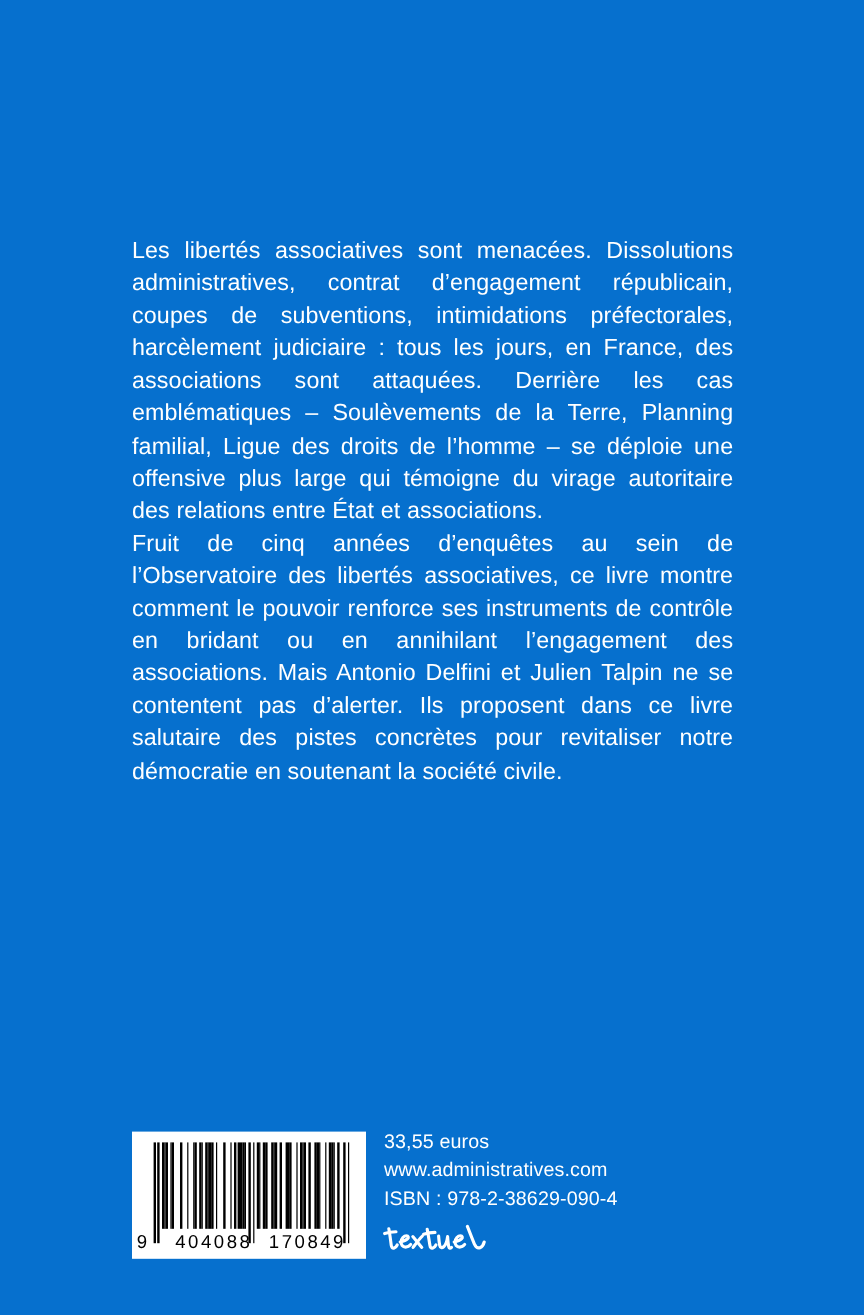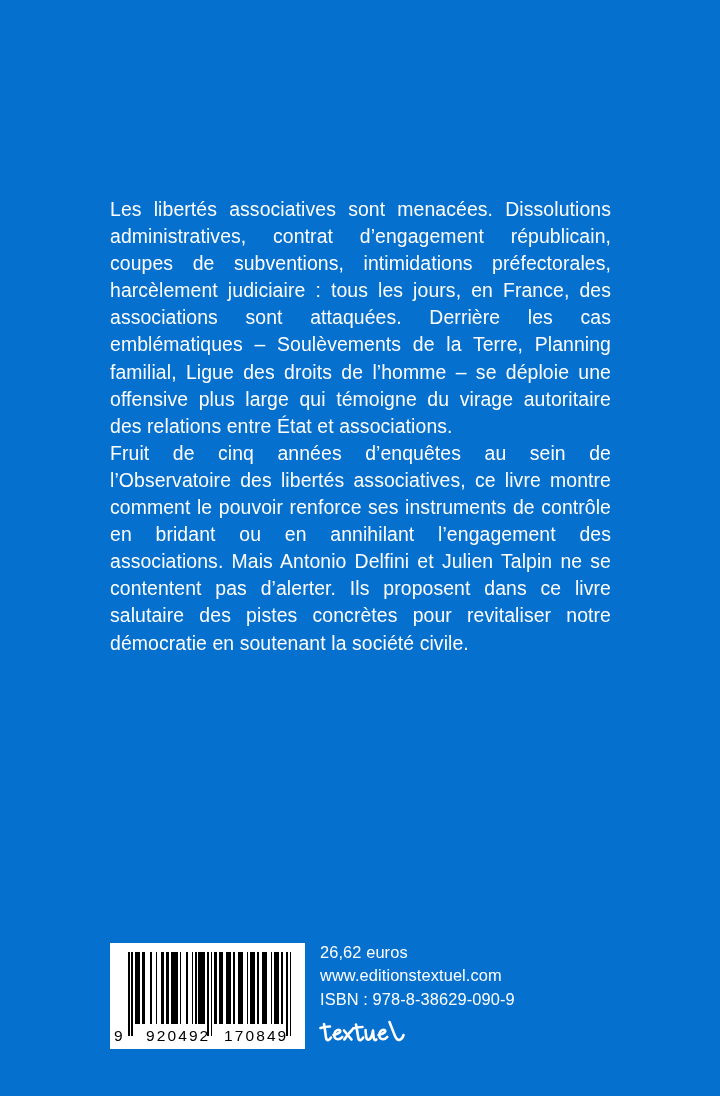--- a/index.html
+++ b/index.html
@@ -222,30 +222,30 @@
           <div class="bar sp" style="width: 1.72px; flex: 0 0 1.72px;"></div>
           <div class="bar" style="width: 1.72px; flex: 0 0 1.72px;"></div>
           <div class="bar sp" style="width: 1.72px; flex: 0 0 1.72px;"></div>
           <div class="bar sp" style="width: 1.72px; flex: 0 0 1.72px;"></div>
           <div class="bar guard" style="width: 1.72px; flex: 0 0 1.72px;"></div>
           <div class="bar sp" style="width: 1.72px; flex: 0 0 1.72px;"></div>
           <div class="bar guard" style="width: 1.72px; flex: 0 0 1.72px;"></div>
         </div>
       <div class="barcode-digits">
         <span class="bc-d1">9</span>
-        <span class="bc-d2">920492</span>
+        <span class="bc-d2">404088</span>
         <span class="bc-d3">170849</span>
       </div>
     </div>
   </div>
 
   <div class="pub-info">
-    <div>26,62 euros</div>
-    <div>www.editionstextuel.com</div>
-    <div>ISBN : 978-8-38629-090-9</div>
+    <div>33,55 euros</div>
+    <div>www.administratives.com</div>
+    <div>ISBN : 978-2-38629-090-4</div>
   </div>
 
   <div class="logo" title="textuel">
     <svg viewBox="0 0 172 60" width="86" height="30" aria-label="textuel">
       <g fill="none" stroke="#ffffff" stroke-width="5.2" stroke-linecap="round" stroke-linejoin="round">
 
         <path d="M10 14 C12 24 13 34 14 41 C14.6 45 16 47 19 46 C21.5 45.2 23 43 24 41"></path>
         <path d="M3 22 C9 20 16 19 22 19"></path>
 
         <path d="M29 36 C34 35 39 33 41.5 30.5 C43.5 28.5 42.5 25.5 39.5 25.5 C35 25.5 31 30 30.5 35.5 C30.1 40.5 33 44.5 38 44.5 C41.5 44.5 44.5 42.5 46.5 40"></path>

